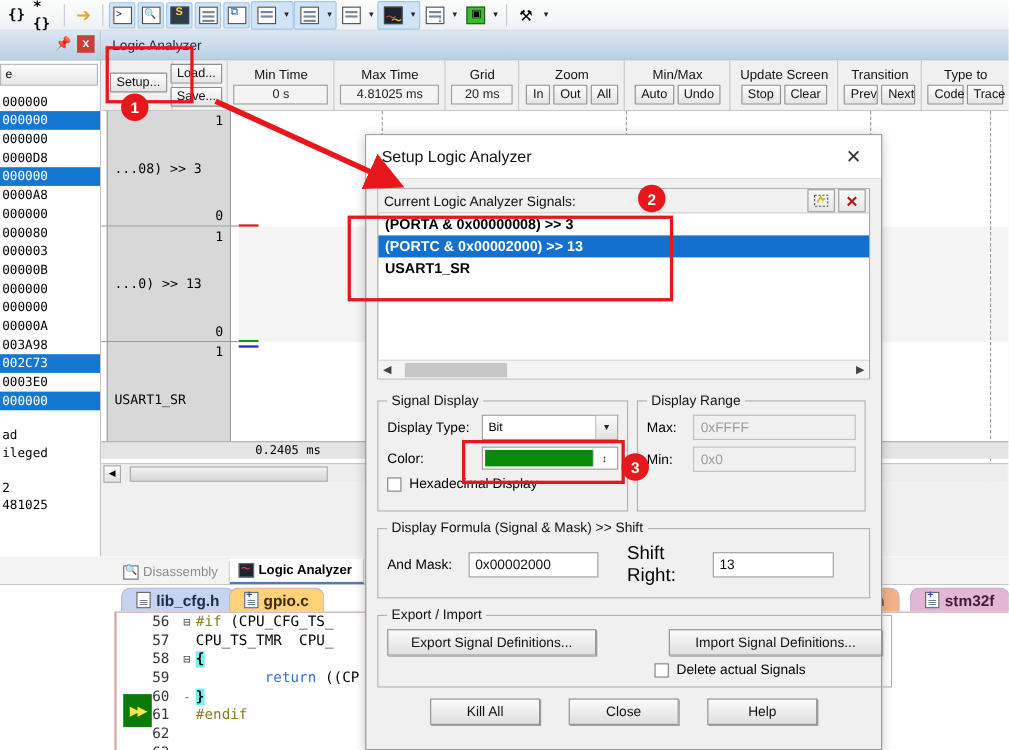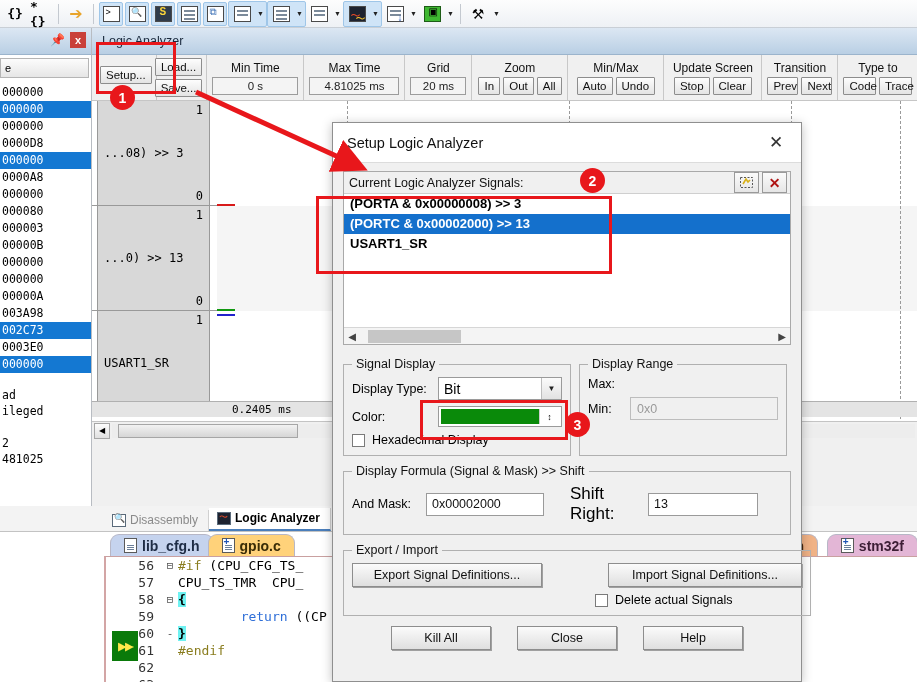--- a/index.html
+++ b/index.html
@@ -226,21 +226,21 @@
 
   fieldset.grp { border: 1px solid #b0b0b0; margin: 0; padding: 6px 8px 8px 8px; }
   fieldset.grp > legend { font-size: 12.5px; padding: 0 4px; color: #111; }
   .row { display: flex; align-items: center; margin-bottom: 6px; }
   .row .lab { width: 86px; font-size: 12.5px; }
   .row .lab.sm { width: 42px; }
   .combo {
     flex: 1; height: 23px; border: 1px solid #9a9a9a; background: #fff;
     display: flex; align-items: center; position: relative;
   }
-  .combo .txt { padding-left: 5px; font-size: 14px; flex: 1; }
+  .combo .txt { padding-left: 5px; font-size: 11px; flex: 1; }
   .combo .arr {
     width: 20px; height: 21px; border-left: 1px solid #bdbdbd;
     background: linear-gradient(#fbfbfb,#e2e2e2); display: flex; align-items: center; justify-content: center;
     font-size: 8px; color: #222;
   }
   .swatch { flex: 1; height: 21px; display: flex; border: 1px solid #9a9a9a; background: #fff; padding: 2px; }
   .swatch .col { flex: 1; }
   .swatch .arr2 { width: 20px; border-left: 1px solid #cfcfcf; display: flex; align-items: center; justify-content: center; font-size: 9px; }
   .chk { width: 13px; height: 13px; border: 1px solid #7a7a7a; background: #fff; margin-right: 7px; }
   .roinput {
@@ -651,20 +651,23 @@
           <div class="row" style="margin-bottom:0;">
             <div class="chk"></div>
             <div style="font-size:12.5px;">Hexadecimal Display</div>
           </div>
         </fieldset>
 
         <fieldset class="grp" style="width:208px;">
           <legend>Display Range</legend>
           <div class="row">
             <div class="lab sm">Max:</div>
+            <div class="roinput">
+              <span>0xFFFF</span>
+            </div>
           </div>
           <div class="row">
             <div class="lab sm">Min:</div>
             <div class="roinput">
               <span>0x0</span>
             </div>
           </div>
           <div style="height:21px;"></div>
         </fieldset>
       </div>

